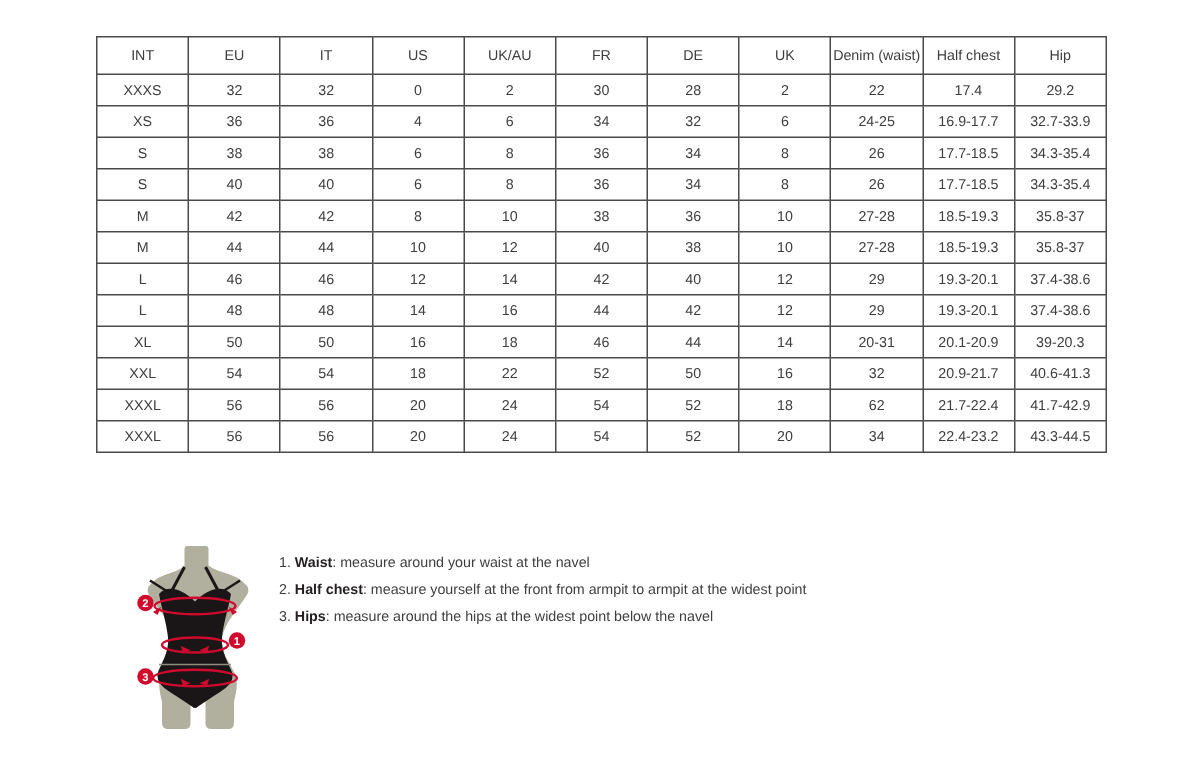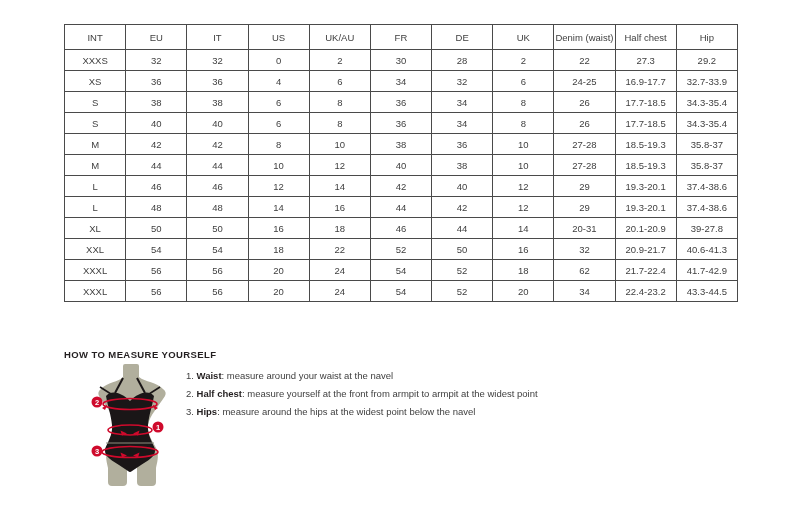--- a/index.html
+++ b/index.html
@@ -106,21 +106,21 @@
           <tr>
             <td>XXXS</td>
             <td>32</td>
             <td>32</td>
             <td>0</td>
             <td>2</td>
             <td>30</td>
             <td>28</td>
             <td>2</td>
             <td>22</td>
-            <td>27.3</td>
+            <td>17.4</td>
             <td>29.2</td>
           </tr>
           <tr>
             <td>XS</td>
             <td>36</td>
             <td>36</td>
             <td>4</td>
             <td>6</td>
             <td>34</td>
             <td>32</td>
@@ -211,21 +211,21 @@
             <td>XL</td>
             <td>50</td>
             <td>50</td>
             <td>16</td>
             <td>18</td>
             <td>46</td>
             <td>44</td>
             <td>14</td>
             <td>20-31</td>
             <td>20.1-20.9</td>
-            <td>39-27.8</td>
+            <td>39-20.3</td>
           </tr>
           <tr>
             <td>XXL</td>
             <td>54</td>
             <td>54</td>
             <td>18</td>
             <td>22</td>
             <td>52</td>
             <td>50</td>
             <td>16</td>
@@ -256,21 +256,20 @@
             <td>52</td>
             <td>20</td>
             <td>34</td>
             <td>22.4-23.2</td>
             <td>43.3-44.5</td>
           </tr>
         </tbody>
     </table>
   </div>
 
-  <div class="measure-title">HOW TO MEASURE YOURSELF</div>
 
   <svg class="figure" viewBox="0 0 110 130">
 
     <path fill="#b1af9d" d="M48,3 Q48,1 50,1 L62,1 Q64,1 64,3 L64,14
              C70,19 82,19 88,26 Q92,29 90,33
              C83,44 75,52 73,62
              C72,72 79,80 82,87
              C84,94 82,100 81,105
              L81,119 Q81,123 77,123 L66,123 Q62,123 62,119 L62,104
              Q57,96 52,104

